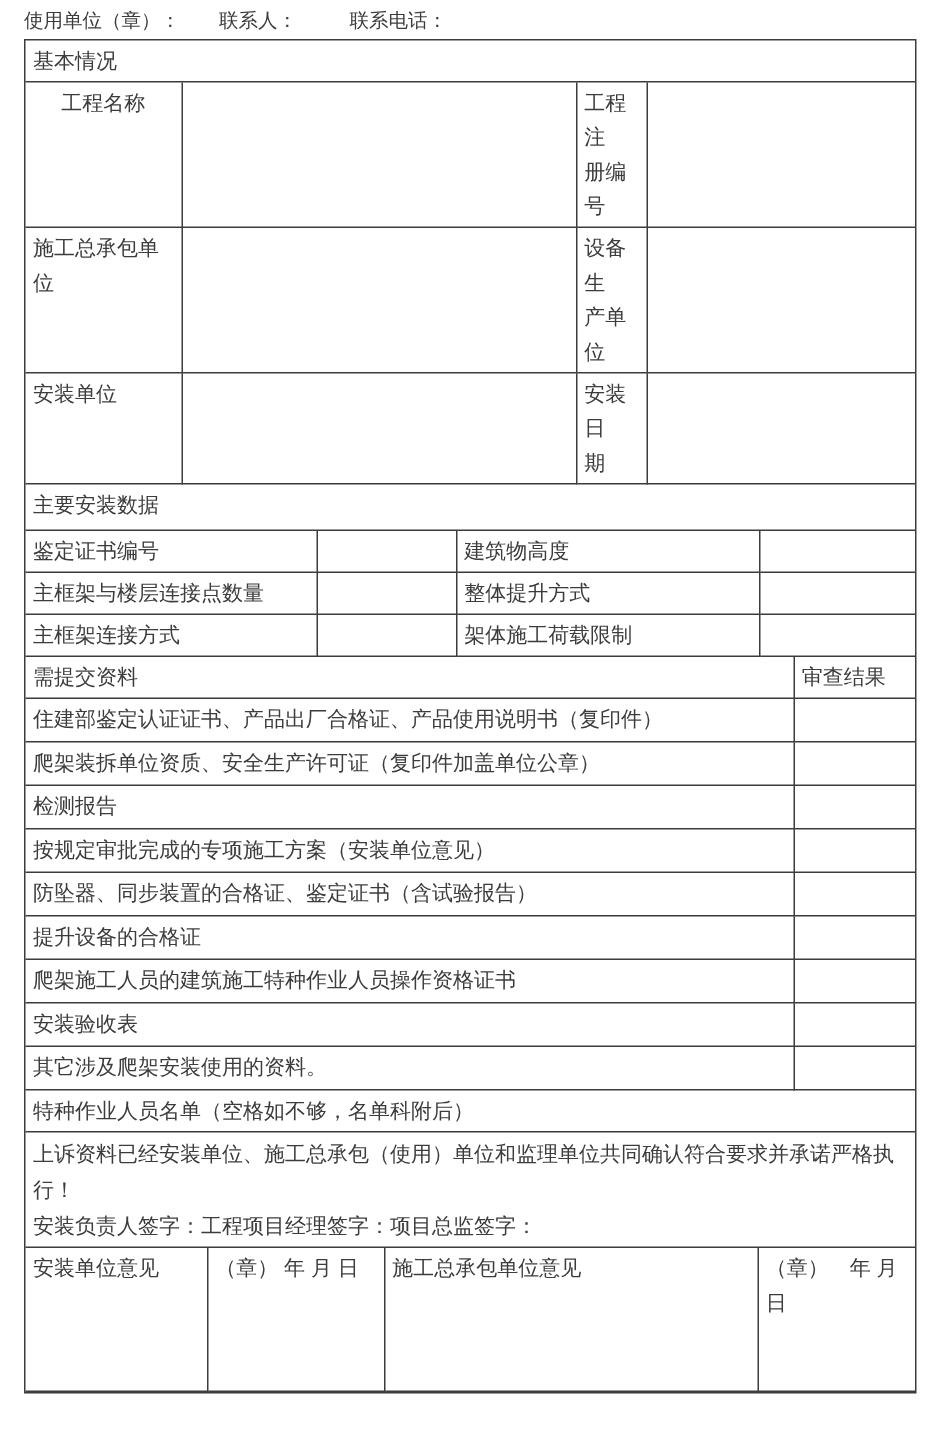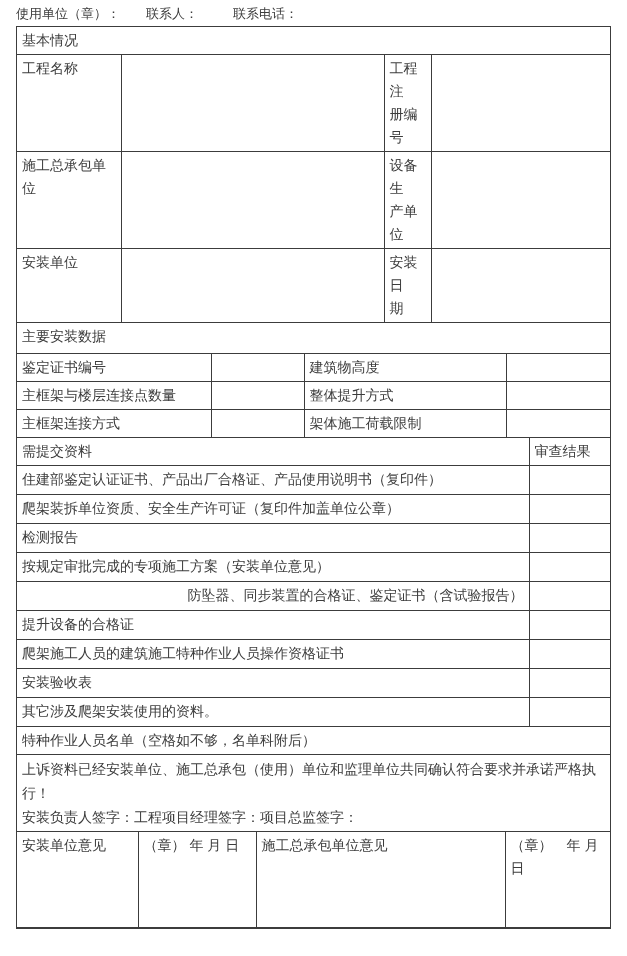--- a/index.html
+++ b/index.html
@@ -74,21 +74,21 @@
 
     <table class="sec">
       <colgroup>
           <col style="width:104px">
           <col style="width:263px">
           <col style="width:47px">
           <col style="width:179px">
         </colgroup>
       <tbody>
           <tr>
-        <td style="height:45px;">工程名称</td>
+        <td style="height:45px;text-align:center;">工程名称</td>
         <td></td>
         <td class="pre">工程注
 册编号</td>
         <td></td>
       </tr>
       <tr>
         <td style="height:45px;" class="pre">施工总承包单
 位</td>
         <td></td>
         <td class="pre">设备生
@@ -162,21 +162,21 @@
       </tr>
       <tr>
         <td style="height:24px;">检测报告</td>
         <td></td>
       </tr>
       <tr>
         <td style="height:24px;">按规定审批完成的专项施工方案（安装单位意见）</td>
         <td></td>
       </tr>
       <tr>
-        <td style="height:24px;text-align:right;">防坠器、同步装置的合格证、鉴定证书（含试验报告）</td>
+        <td style="height:24px;">防坠器、同步装置的合格证、鉴定证书（含试验报告）</td>
         <td></td>
       </tr>
       <tr>
         <td style="height:24px;">提升设备的合格证</td>
         <td></td>
       </tr>
       <tr>
         <td style="height:24px;">爬架施工人员的建筑施工特种作业人员操作资格证书</td>
         <td></td>
       </tr>

